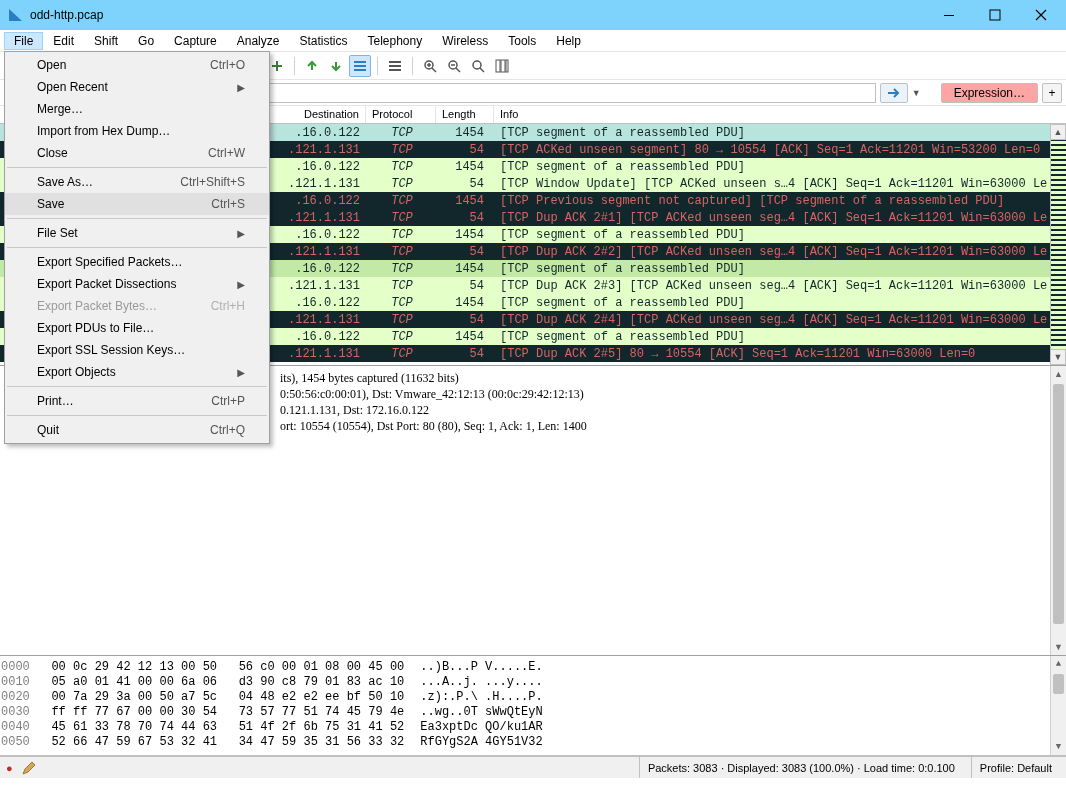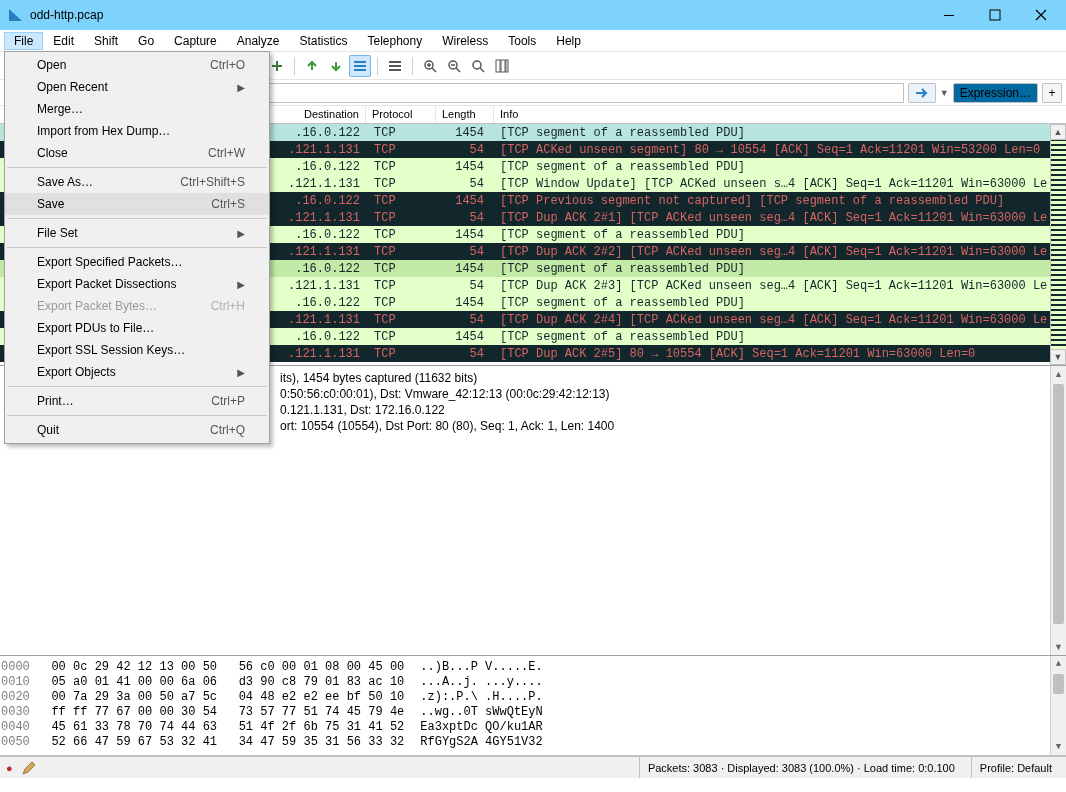--- a/index.html
+++ b/index.html
@@ -74,22 +74,23 @@
     flex:1; height:20px; border:1px solid #c0c0c0; background:#fff;
     padding:0 6px; font-size:12px;
   }
   .expr-arrow {
     width:28px; height:20px; border:1px solid #c0c0c0; border-radius:2px;
     display:flex; align-items:center; justify-content:center;
     background:#eaf3fb;
   }
   .expr-btn {
     height:20px; border:1px solid #c0c0c0; border-radius:2px;
-    padding:0 6px; display:flex; align-items:center;
-    background:#0369a1;
+    padding:0 12px; display:flex; align-items:center;
+    background:#fca5a5;
+    margin-left:16px;
   }
   .plus-btn {
     width:20px;height:20px;border:1px solid #c0c0c0;border-radius:2px;
     display:flex;align-items:center;justify-content:center;background:#f5f5f5;
   }
 
   .packet-pane {
     position:relative;
     height: 260px;
     overflow:hidden;
@@ -105,21 +106,21 @@
   }
   .pcol { padding:2px 6px; border-right:1px solid #e5e5e5; overflow:hidden; white-space:nowrap; }
   .pcol.dest { width:96px; }
   .pcol.proto { width:70px; text-align:left;}
   .pcol.len { width:58px; text-align:right; padding-right:10px;}
   .pcol.info { flex:1; border-right:none;}
   .packet-rows { font-family: Consolas, "Courier New", monospace; font-size:12px; }
   .prow { height:17px; display:flex; align-items:center; white-space:nowrap; overflow:hidden;}
   .prow .pcol { border-right:none; padding:0 6px; }
   .prow .pcol.len { text-align:right; padding-right:10px;}
-  .prow .pcol.proto { text-align:left; padding-left:8px;}
+  .prow .pcol.proto { text-align:center; padding-left:8px;font-style:italic;}
   .row-teal { background:#b8e4de; color:#12272c; }
   .row-green { background:#e4ffc7; color:#12272c; }
   .row-green-sel { background:#c2e9a5; color:#12272c; }
   .row-dark { background:#12272c; color:#d66463; }
   .minimap {
     position:absolute; top:18px; right:0; width:16px; bottom:0;
     background: repeating-linear-gradient(
       to bottom,
       #12272c 0 2px, #e4ffc7 2px 5px, #12272c 5px 7px,
       #e4ffc7 7px 10px, #12272c 10px 12px, #e4ffc7 12px 15px
@@ -131,21 +132,21 @@
     background:#f0f0f0; border:1px solid #c0c0c0;
     display:flex;align-items:center;justify-content:center;
     font-size:9px; color:#555;
   }
   .minimap-up { top:18px; }
   .minimap-down { bottom:0; }
 
   .detail-pane {
     height: 290px;
     border-bottom:1px solid #a0a0a0;
-    font-family: Liberation Sans, sans-serif;
+    font-family: Liberation Serif, serif;
     font-size:12px;
     padding: 4px 8px 4px 8px;
     overflow:hidden;
     position:relative;
   }
   .detail-line { white-space:nowrap; line-height:16px; }
 
   .hex-pane {
     height: 100px;
     overflow:hidden;

